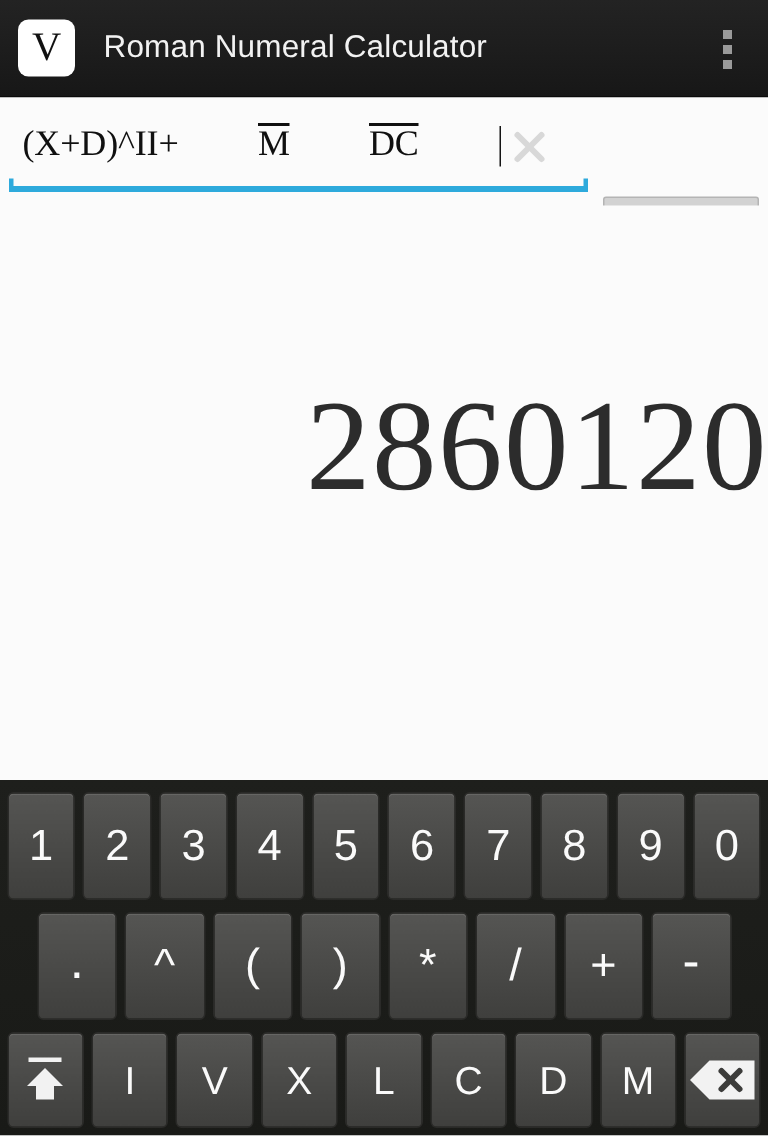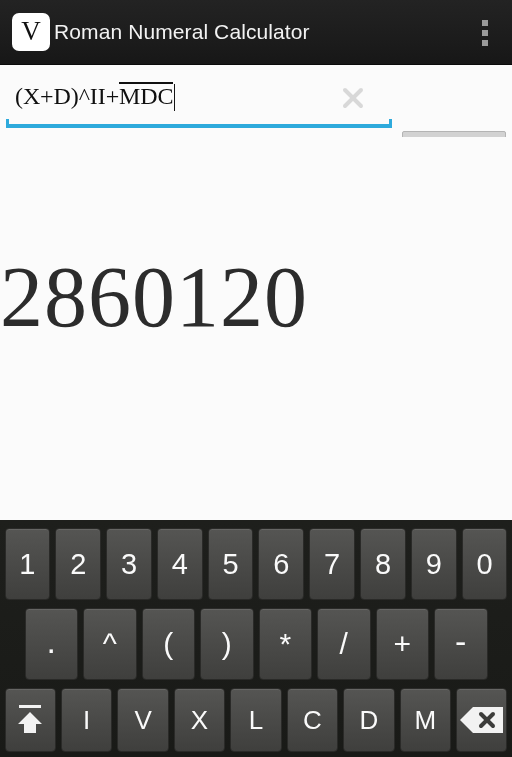--- a/index.html
+++ b/index.html
@@ -29,21 +29,21 @@
     background: #ffffff;
     border-radius: 7px;
     display: flex; align-items: center; justify-content: center;
     color: #111;
     font-family: "Liberation Serif", serif;
     font-size: 27px;
     line-height: 1;
     padding-bottom: 2px;
   }
   .app-title {
-    margin-left: 4px;
+    margin-left: 19px;
     color: #f2f2f2;
     font-size: 21px;
     font-weight: 400;
     letter-spacing: 0.1px;
     text-align: right;
   }
   .overflow {
     position: absolute; right: 0; top: 0;
     width: 54px; height: 65px;
     display: flex; flex-direction: column;
@@ -70,20 +70,21 @@
     position: absolute; left: 0; top: 0;
     width: 330px; height: 50px;
     display: flex; align-items: center;
     font-family: "Liberation Serif", serif;
     font-size: 24px;
     color: #101010;
     white-space: nowrap;
     letter-spacing: -0.1px;
     padding-left: 11px;
     overflow: hidden;
+    justify-content: space-between;
   }
   .ovl {
     display: inline-block;
     border-top: 2px solid #101010;
     line-height: 1.02;
     padding-top: 0px;
     margin-top: -1px;
   }
   .caret {
     display: inline-block;
@@ -121,21 +122,21 @@
     color: #141414;
     font-size: 22px;
     display: flex; align-items: center; justify-content: center;
   }
 
   
   .result-area {
     position: absolute; left: 0; top: 137px;
     width: 512px; height: 383px;
     background: #fbfbfb;
-    display: flex; align-items: center; justify-content: flex-start;
+    display: flex; align-items: center; justify-content: flex-end;
   }
   .result {
     font-family: "Liberation Serif", serif;
     font-size: 86px;
     color: #2c2c2c;
     letter-spacing: 1px;
     position: relative; top: -32px;
   }
 
   

